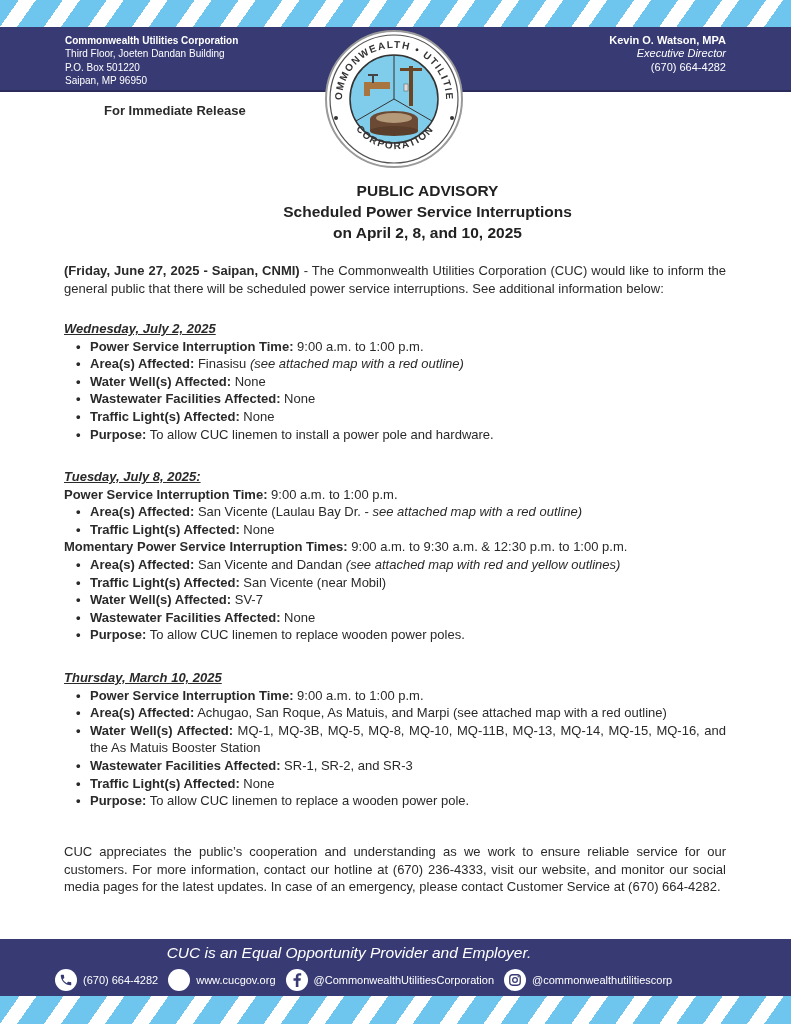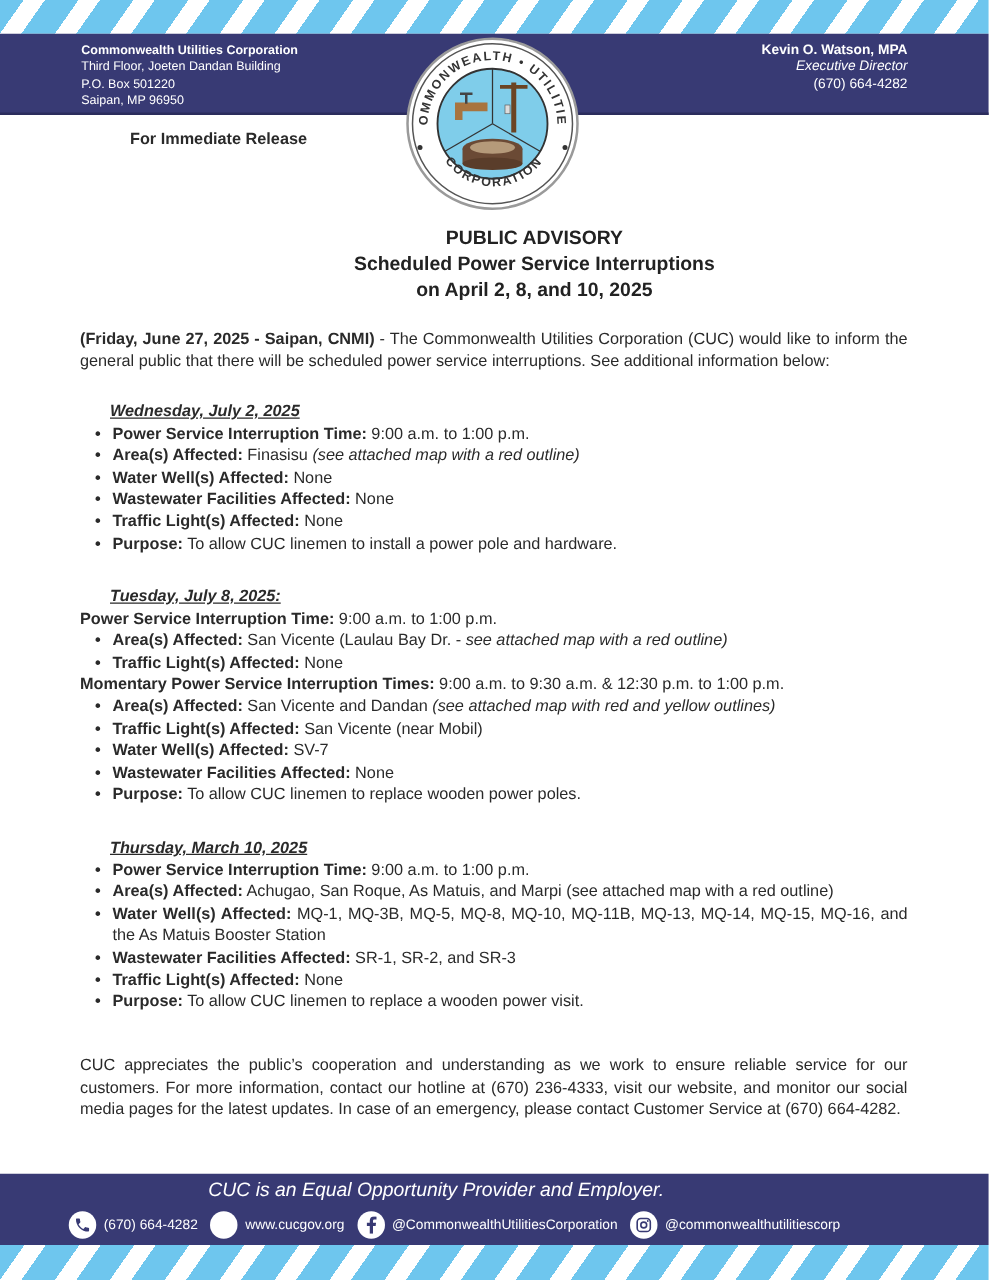--- a/index.html
+++ b/index.html
@@ -43,21 +43,21 @@
     position: absolute; top: 180px; left: 0; width: 791px;
     text-align: center; font-weight: bold; font-size: 15.5px; line-height: 21px; color: #222; margin-left: 32px;
   }
   .content {
     position: absolute; left: 64px; width: 662px;
     font-size: 13px; line-height: 17.6px; color: #2a2a2a;
   }
   .intro { top: 262px; text-align: justify; }
   .intro b { font-weight: bold; }
   .day-head {
-    font-weight: bold; font-style: italic; text-decoration: underline; margin-left: 24px;
+    font-weight: bold; font-style: italic; text-decoration: underline;
   }
   .section-1 { top: 320px; }
   .section-2 { top: 468px; }
   .section-3 { top: 669px; }
   ul.bullets { list-style: none; padding-left: 12px; }
   ul.bullets li { position: relative; padding-left: 14px; }
   ul.bullets li::before {
     content: "•"; position: absolute; left: 0; top: 0; font-weight: bold;
   }
   .lbl { font-weight: bold; }
@@ -178,21 +178,21 @@
 </div>
 
 <div class="content section-3">
   <div class="day-head">Thursday, March 10, 2025</div>
   <ul class="bullets" style="text-align: justify;">
     <li><span class="lbl">Power Service Interruption Time:</span><span> 9:00 a.m. to 1:00 p.m.</span></li>
     <li><span class="lbl">Area(s) Affected:</span><span> Achugao, San Roque, As Matuis, and Marpi (see attached map with a red outline)</span></li>
     <li><span class="lbl">Water Well(s) Affected:</span><span> MQ-1, MQ-3B, MQ-5, MQ-8, MQ-10, MQ-11B, MQ-13, MQ-14, MQ-15, MQ-16, and the As Matuis Booster Station</span></li>
     <li><span class="lbl">Wastewater Facilities Affected:</span><span> SR-1, SR-2, and SR-3</span></li>
     <li><span class="lbl">Traffic Light(s) Affected:</span><span> None</span></li>
-    <li><span class="lbl">Purpose:</span><span> To allow CUC linemen to replace a wooden power visit.</span></li>
+    <li><span class="lbl">Purpose:</span><span> To allow CUC linemen to replace a wooden power pole.</span></li>
   </ul>
 </div>
 
 <div class="content closing">CUC appreciates the public’s cooperation and understanding as we work to ensure reliable service for our customers. For more information, contact our hotline at (670) 236-4333, visit our website, and monitor our social media pages for the latest updates. In case of an emergency, please contact Customer Service at (670) 664-4282.</div>
 
 <div class="footer-band"></div>
 <div class="eeo">CUC is an Equal Opportunity Provider and Employer.</div>
 
 <div class="contacts">
   <span class="c-item">

